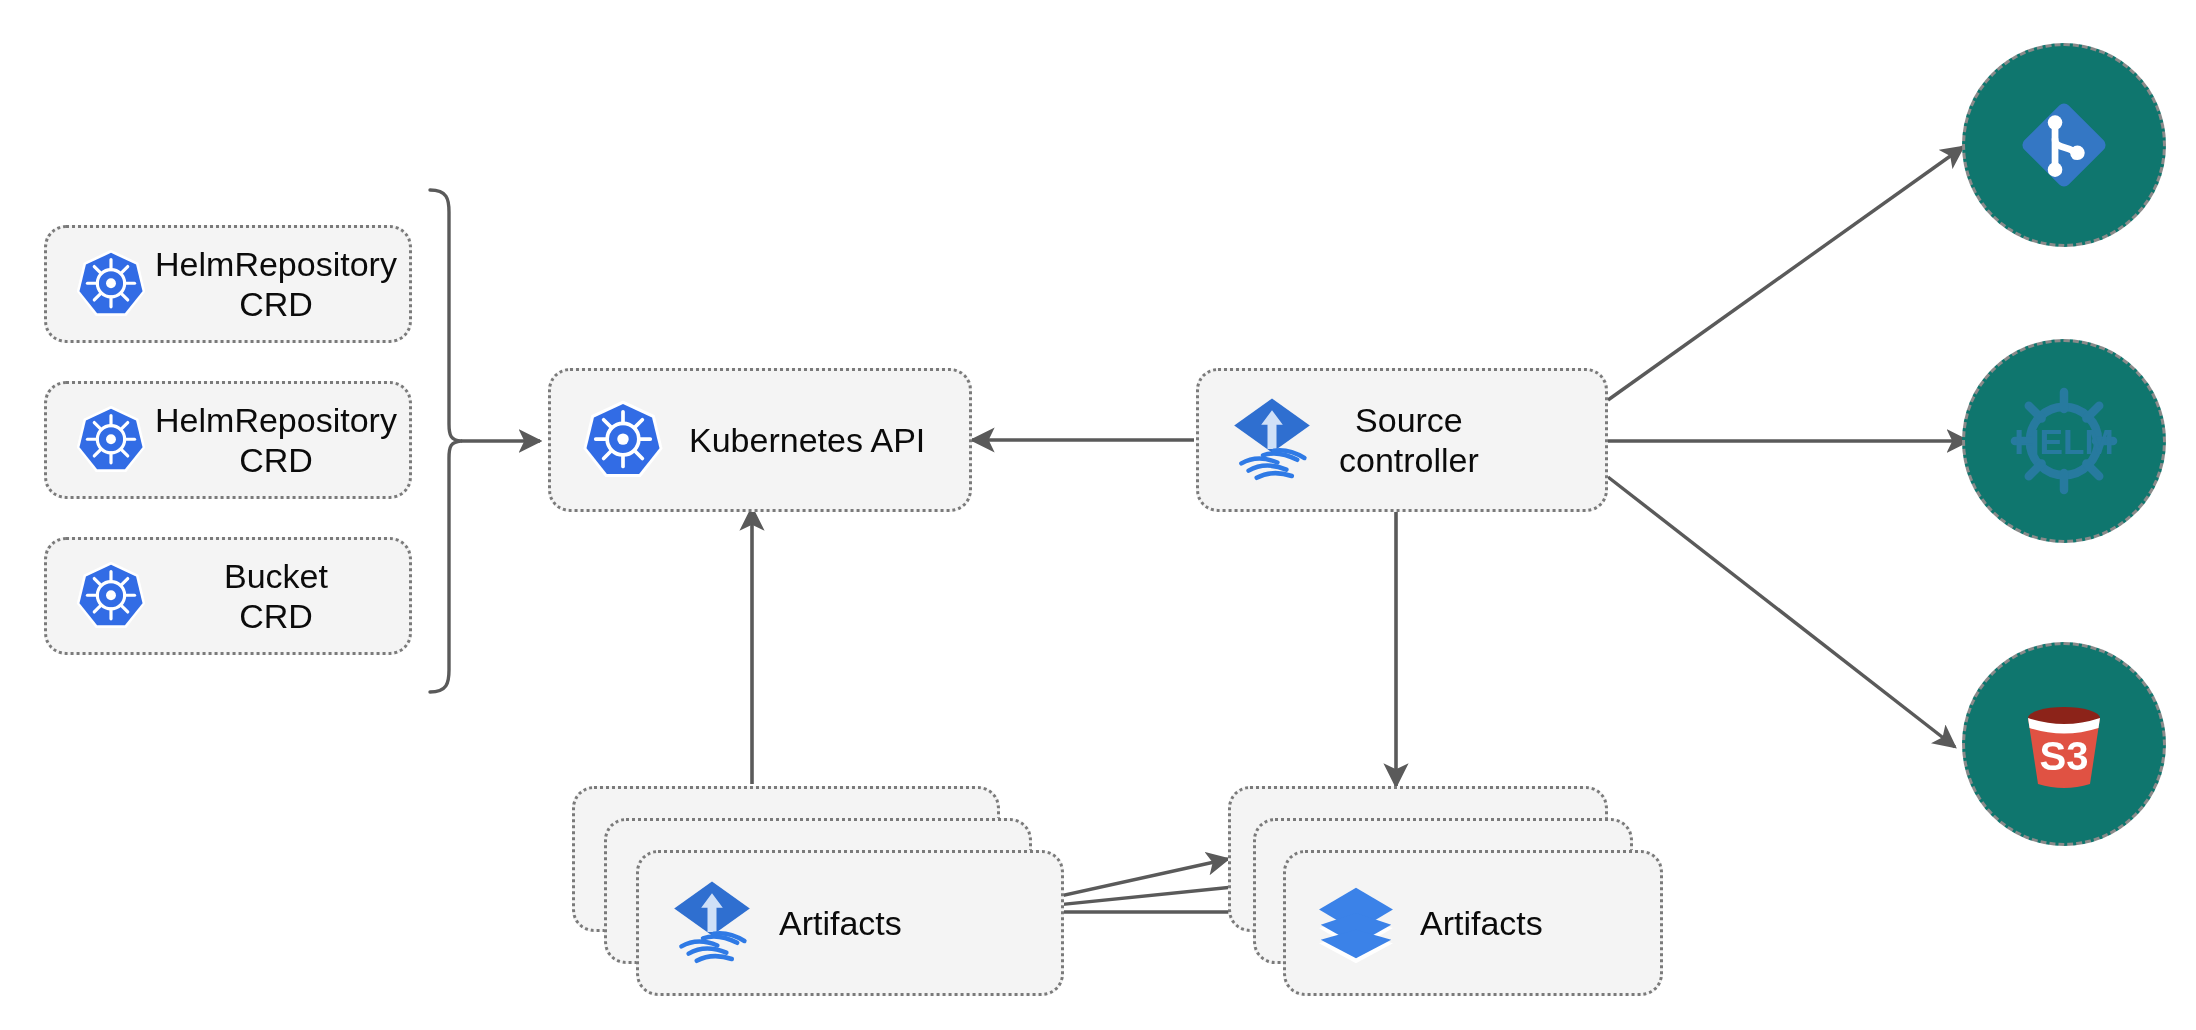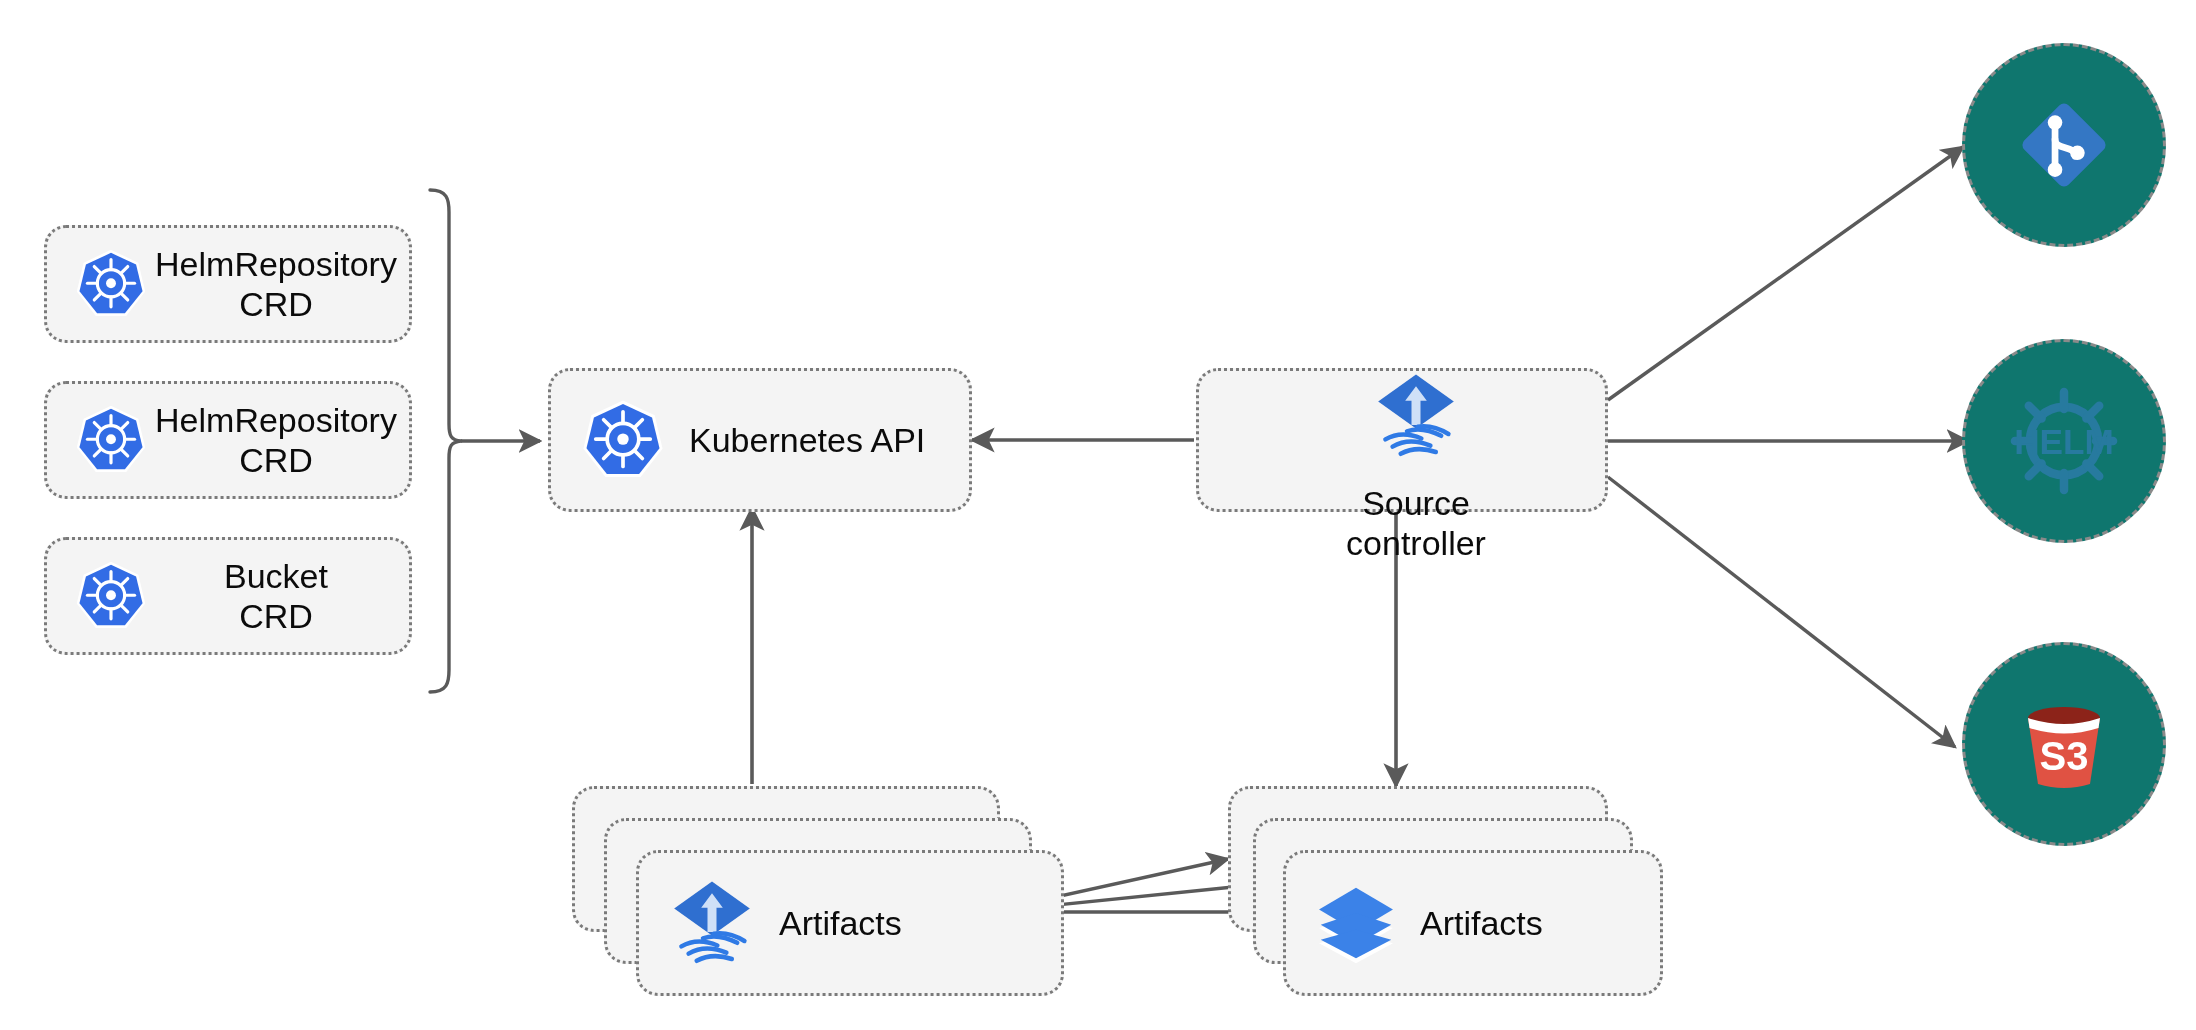--- a/index.html
+++ b/index.html
@@ -192,21 +192,21 @@
         <line x1="63" y1="62" x2="72" y2="71"></line>
         <line x1="72" y1="27" x2="63" y2="36"></line>
         <line x1="37" y1="62" x2="28" y2="71"></line>
       </g>
       <circle cx="50" cy="49" r="6.5" fill="#ffffff"></circle>
     </svg>
   </span>
   <span class="node-label">Kubernetes API</span>
 </div>
 
-<div class="node big-box" style="left:1196px; top:368px; width:412px; height:144px;flex-direction:column;">
+<div class="node big-box" style="left:1196px; top:368px; width:412px; height:144px;">
   <span class="big-icon">
     <svg viewBox="0 0 100 100" width="90" height="90">
       <path d="M50 4 L92 34 L50 64 L8 34 Z" fill="#2f6fd0"></path>
       <path d="M50 17 L62 33 L55 33 L55 60 L45 60 L45 33 L38 33 Z" fill="#cfe0f7"></path>
       <g fill="none" stroke="#2f7ae5" stroke-width="5" stroke-linecap="round">
         <path d="M16 76 C 30 68, 44 70, 56 75"></path>
         <path d="M24 84 C 38 76, 54 78, 66 83"></path>
         <path d="M33 92 C 46 85, 60 86, 72 90"></path>
         <path d="M40 67 C 52 63, 66 66, 78 72"></path>
         <path d="M52 62 C 64 60, 76 64, 86 70"></path>

